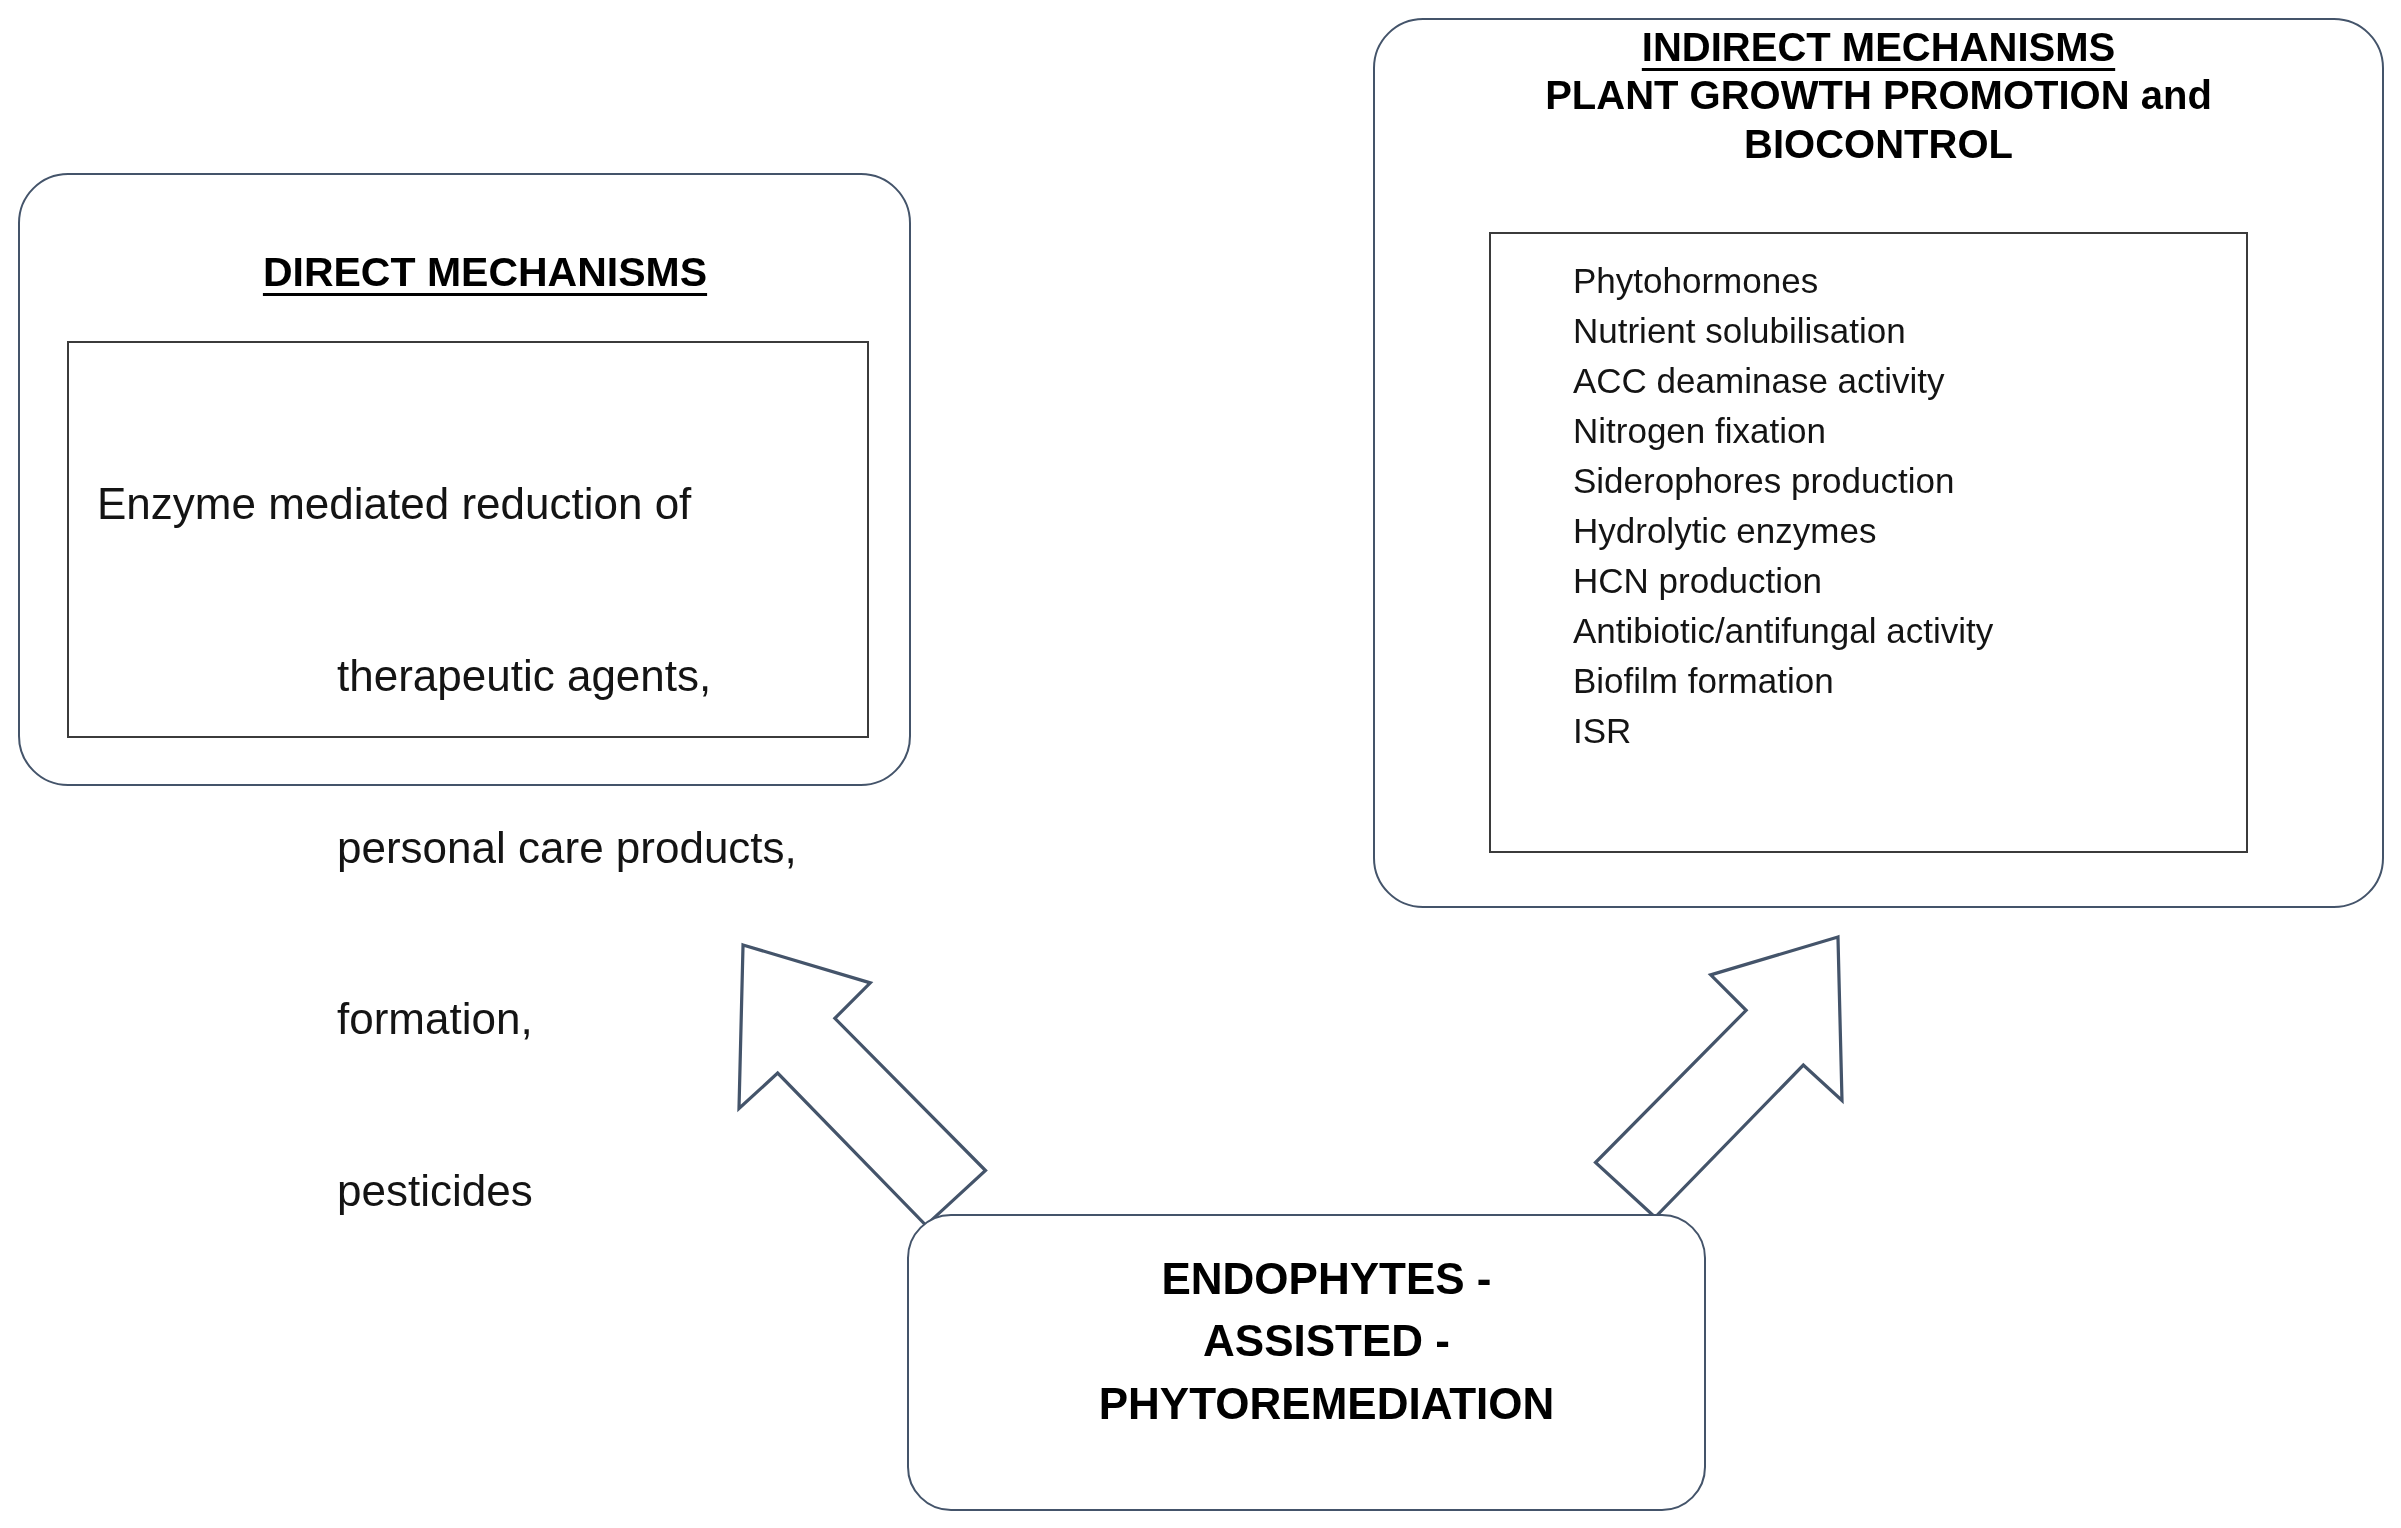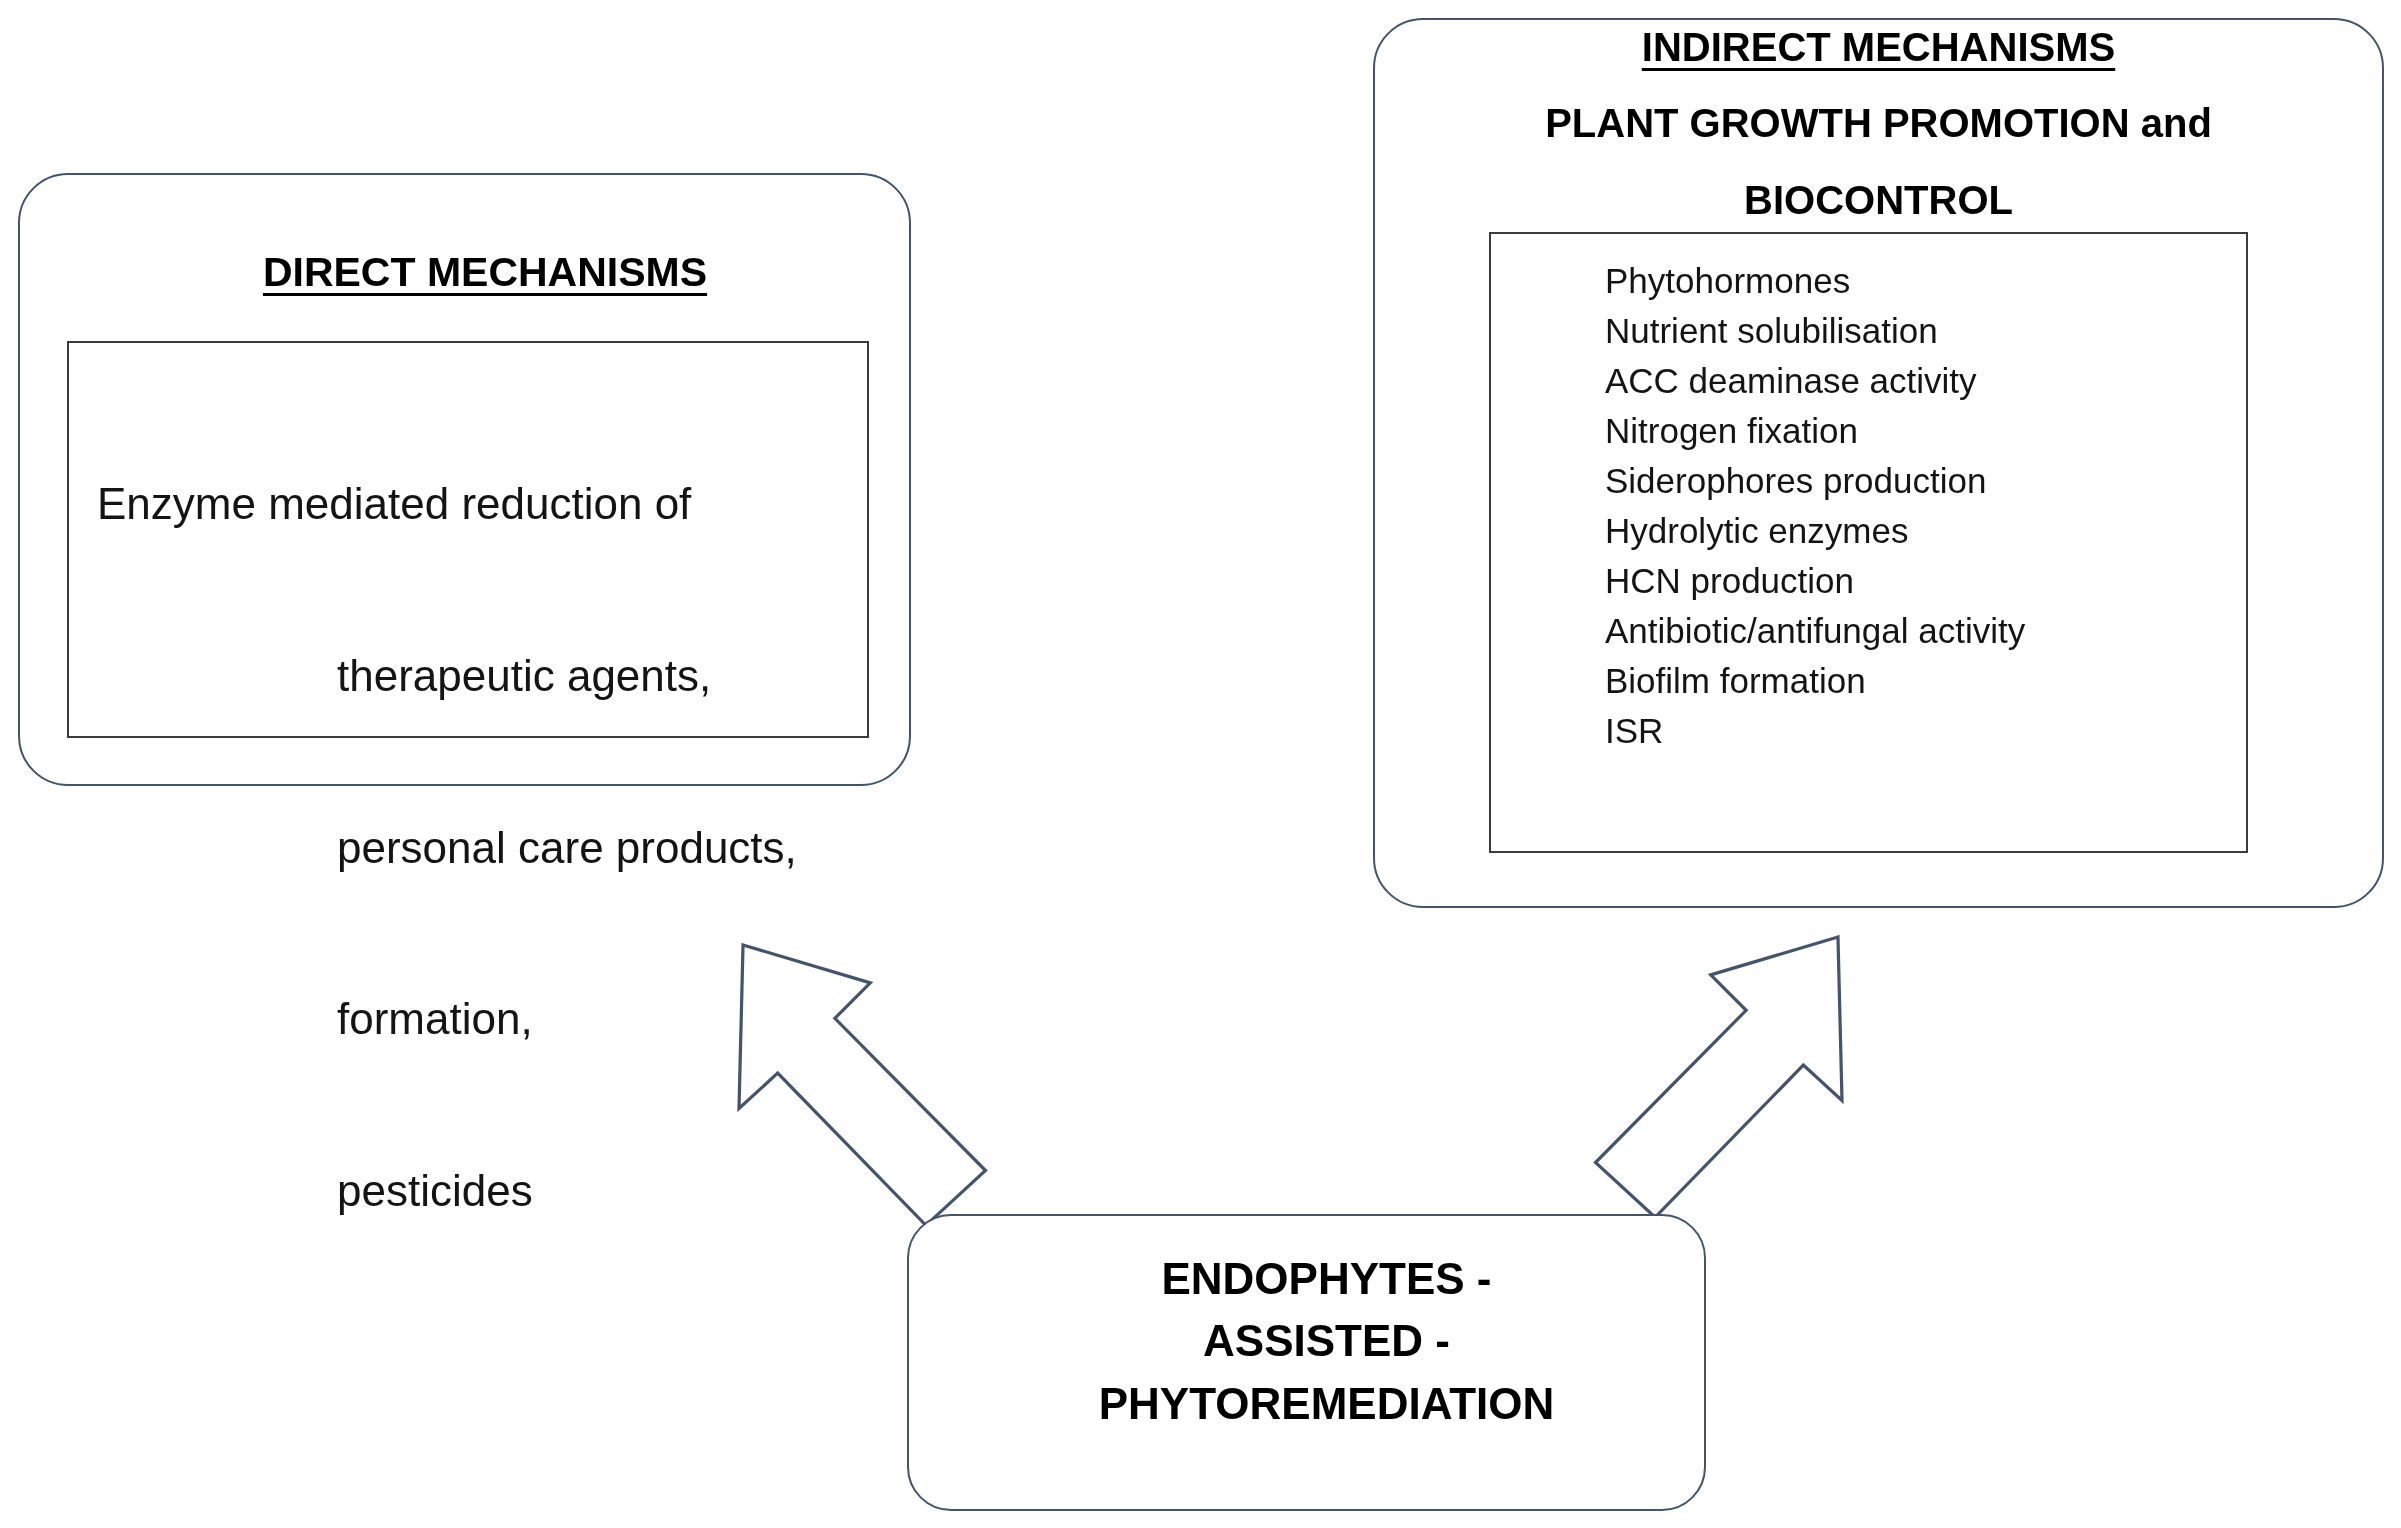--- a/index.html
+++ b/index.html
@@ -66,21 +66,21 @@
     width: 919px;
     font-size: 40px;
     text-align: center;
   }
   #indirect-title .line1 {
     display: inline-block;
     text-decoration: underline;
     text-underline-offset: 7.3px;
     text-decoration-thickness: 3.2px;
   }
-  #indirect-title .l2, #indirect-title .l3 { display: block; margin-top: 28px; }
+  #indirect-title .l2, #indirect-title .l3 { display: block; }
 
   
   #direct-text {
     position: absolute;
     left: 97px;
     top: 361px;
     width: 750px;
     font-size: 44px;
     line-height: 1.30;
     color: #141414;
@@ -90,21 +90,21 @@
   #direct-text .ind  { display: block; padding-left: 240px; }
 
   #indirect-list {
     position: absolute;
     left: 1489px;
     top: 256px;
     width: 771px;
     font-size: 35px;
     line-height: 1.43;
     color: #141414;
-    padding-left: 116px;
+    padding-left: 84px;
     box-sizing: border-box;
   }
   #indirect-list .li { display: block; white-space: nowrap; }
 
   
   #bottom-text {
     position: absolute;
     left: 907px;
     top: 1248px;
     width: 799px;

